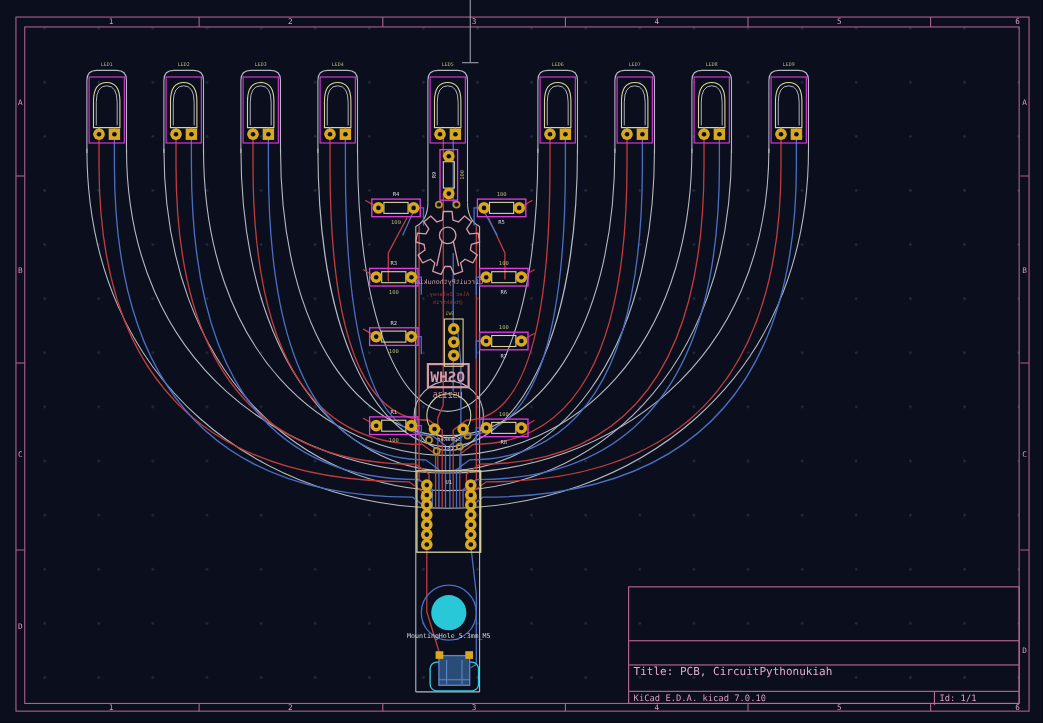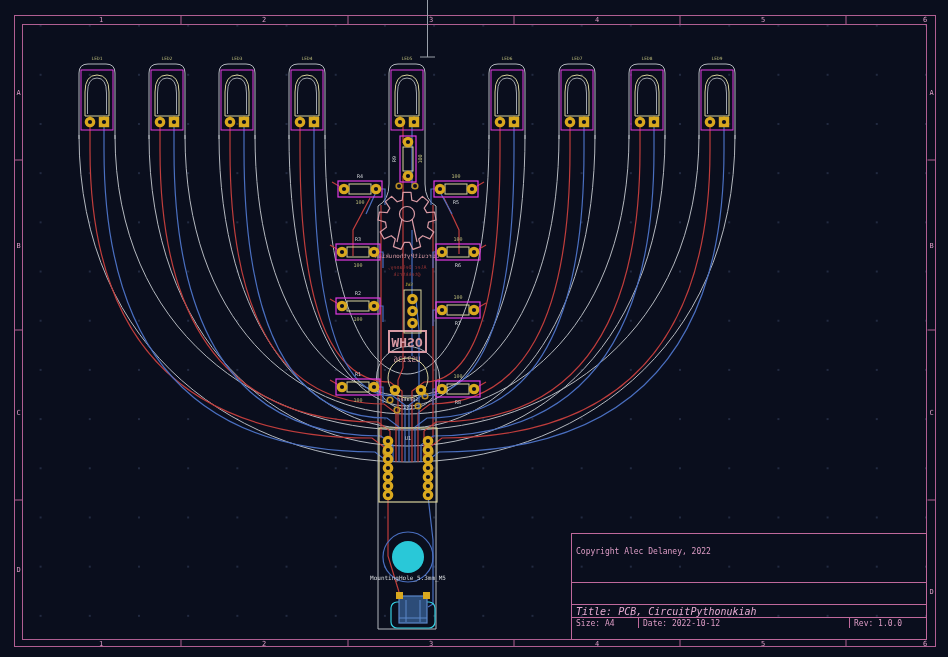--- a/index.html
+++ b/index.html
@@ -15,21 +15,21 @@
   
   .tblock{
     position:absolute;left:571px;top:533px;width:356px;height:107px;
     box-sizing:border-box;border:1px solid #c0699c;color:#dd9cc5;
     font-size:8px;line-height:10px;
   }
   .tb-row{position:absolute;left:0;right:0;box-sizing:border-box;}
   .tb-comments{top:0;height:48px;padding:13px 0 0 4px;}
   .tb-sheet{top:48px;height:22px;border-top:1px solid #c0699c;padding:1px 0 0 4px;}
   .tb-title{top:70px;height:13px;border-top:1px solid #c0699c;padding:0 0 0 4px;
-            font-size:10px;line-height:13px;font-style:italic;color:#e3aad0;}
+            font-size:10px;line-height:13px;color:#e3aad0;}
   .tb-size{top:83px;height:11px;border-top:1px solid #c0699c;}
   .tb-kicad{top:94px;height:13px;border-top:1px solid #c0699c;}
   .tb-cell{position:absolute;top:0;bottom:0;box-sizing:border-box;padding:1px 0 0 4px;white-space:nowrap;overflow:hidden;}
   .c-a{left:0;}
   .c-b{left:66px;border-left:1px solid #c0699c;}
   .c-c{left:277px;border-left:1px solid #c0699c;}
 </style>
 </head>
 <body>
 
@@ -427,24 +427,22 @@
         <rect x="423" y="592" width="7" height="7" fill="#d9a81f"></rect>
       </g>
       <g stroke="#9aa0aa" stroke-width="1">
         <line x1="427.5" y1="0" x2="427.5" y2="57"></line>
         <line x1="420" y1="57" x2="435" y2="57"></line>
       </g>
     </svg>
 
   <div class="tblock">
     <div class="tb-row tb-comments">
-      <div>Copyright Alec Delaney, 2022</div>
     </div>
     <div class="tb-row tb-sheet">
     </div>
     <div class="tb-row tb-title">Title: PCB, CircuitPythonukiah</div>
-    <div class="tb-row tb-size">
-      <div class="tb-cell c-a">Size: A4</div>
-      <div class="tb-cell c-b">Date: 2022-10-12</div>
-      <div class="tb-cell c-c">Rev: 1.0.0</div>
+    <div class="tb-row tb-kicad">
+      <div class="tb-cell c-a">KiCad E.D.A.  kicad 7.0.10</div>
+      <div class="tb-cell c-c">Id: 1/1</div>
     </div>
   </div>
 </div>
 
 </body></html>

